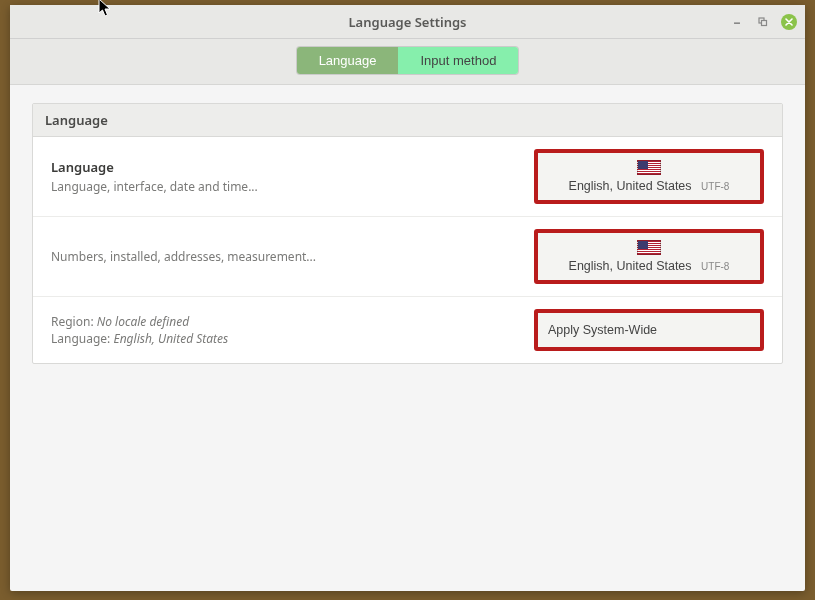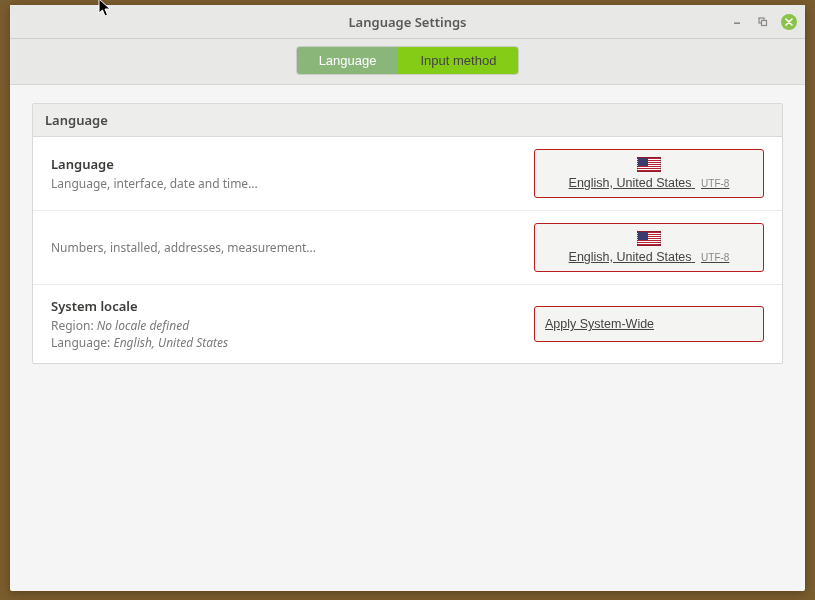--- a/index.html
+++ b/index.html
@@ -64,21 +64,21 @@
     }
     .tabgroup {
       display: flex;
       border-radius: 3px;
       overflow: hidden;
       box-shadow: 0 0 0 1px rgba(0,0,0,0.12);
     }
     .tab {
       padding: 6px 22px;
       font-size: 13px;
-      background: #84cc16;
+      background: #86efac;
       color: #444;
       cursor: pointer;
       border: none;
     }
     .tab.active {
       background: #8bb67a;
       color: #fff;
     }
     .content {
       padding: 18px 22px;
@@ -118,31 +118,30 @@
     .row-desc .inline-label { }
     .row-desc .inline-value { font-style: italic; }
     .row-right {
       width: 230px;
       display: flex;
       justify-content: flex-end;
     }
     .sel-btn {
       width: 100%;
       background: #f4f4f2;
-      border: 1px solid #b91c1c;
+      border: 4px solid #b91c1c;
       border-radius: 3px;
       padding: 7px 10px;
       font-size: 12.5px;
       color: #444;
       cursor: pointer;
       display: flex;
       flex-direction: column;
       align-items: center;
       gap: 4px;
-      text-decoration: underline;
     }
     .sel-btn.flat {
       flex-direction: row;
       justify-content: flex-start;
       padding: 10px;
     }
     .flag-us {
       width: 24px; height: 15px;
       position: relative;
       background: linear-gradient(
@@ -234,21 +233,20 @@
             <span>
               <span class="sel-main">English, United States</span>
               <span class="sel-sub">UTF-8</span>
             </span>
           </button>
         </div>
       </div>
 
       <div class="row">
         <div class="row-left">
-          <div class="row-title">System locale</div>
           <div class="row-desc">
             <span class="inline-label">Region:</span>
             <span class="inline-value">No locale defined</span>
           </div>
           <div class="row-desc">
             <span class="inline-label">Language:</span>
             <span class="inline-value">English, United States</span>
           </div>
         </div>
         <div class="row-right">

